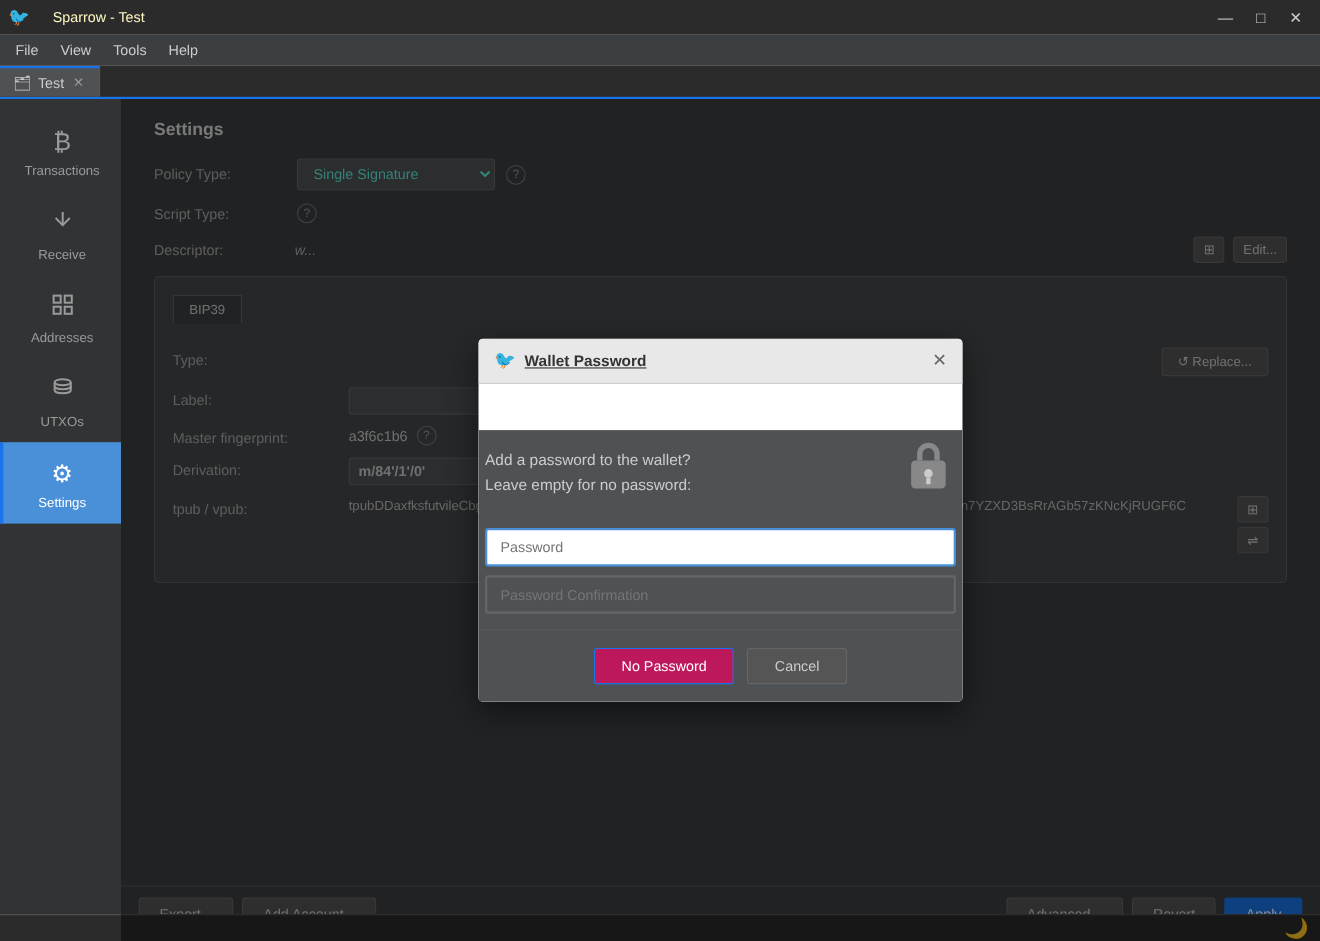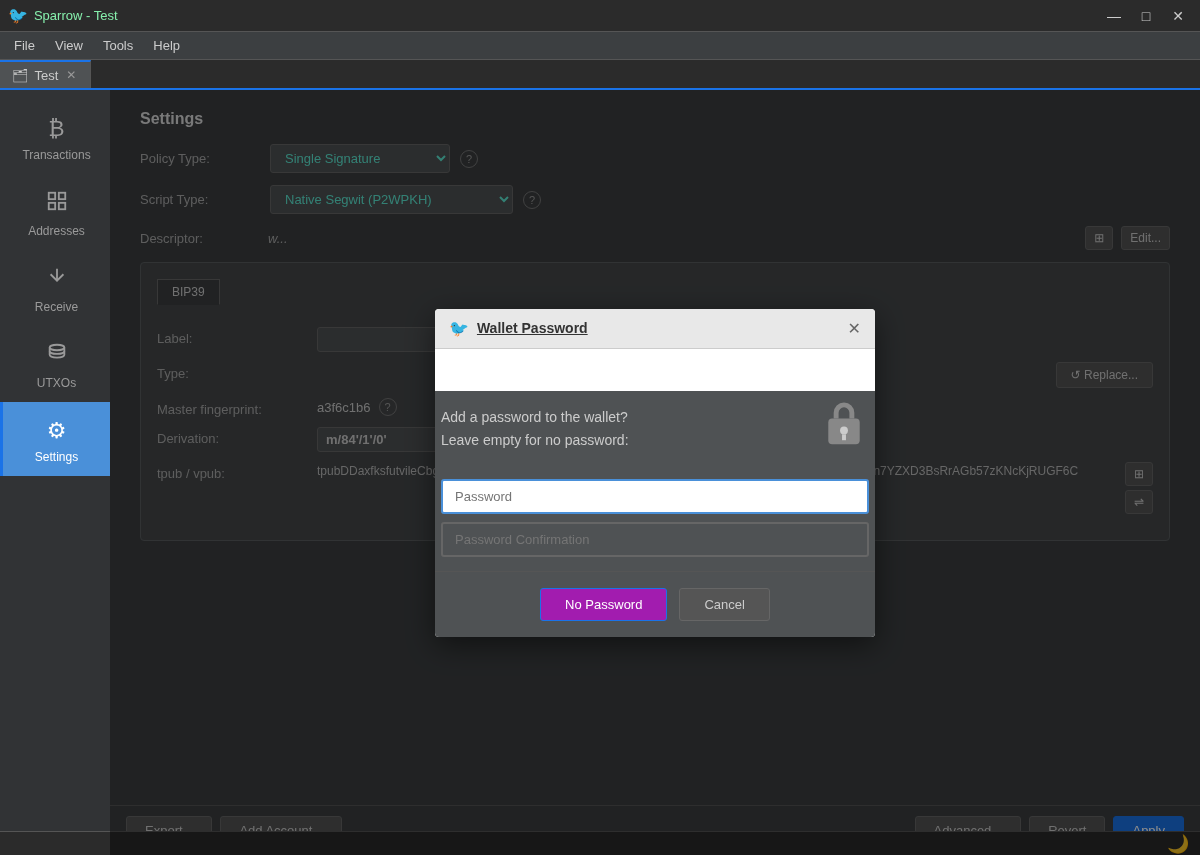--- a/index.html
+++ b/index.html
@@ -8,21 +8,21 @@
     
     .title-bar {
       background: #2b2b2b;
       height: 32px;
       display: flex;
       align-items: center;
       padding: 0 8px;
       border-bottom: 1px solid #555;
     }
     .title-bar-icon { margin-right: 6px; color: #e8a020; font-size: 16px; }
-    .title-bar-text { color: #86efac; font-size: 13px; flex: 1; }
+    .title-bar-text { color: #fef9c3; font-size: 13px; flex: 1; margin-left: 14px; }
     .title-bar-controls { display: flex; gap: 4px; }
     .title-bar-btn {
       width: 28px; height: 20px;
       background: none; border: none; color: #ccc;
       cursor: pointer; font-size: 14px; display: flex; align-items: center; justify-content: center;
     }
 
     
     .menu-bar {
       background: #3c3f41;
@@ -351,21 +351,21 @@
       border-top: 1px solid #555;
     }
     .modal-btn {
       padding: 8px 24px;
       border-radius: 3px;
       font-size: 13px;
       cursor: pointer;
       border: 1px solid #666;
     }
     .modal-btn.blue {
-      background: #a21caf;
+      background: #be185d;
       color: #fff;
       border-color: #1a73e8;
     }
     .modal-btn.dark {
       background: #555;
       color: #ccc;
     }
 
     
     .status-bar {
@@ -419,44 +419,44 @@
     <span class="tab-close">✕</span>
   </div>
 </div>
 
 <div class="main-layout">
 
   <div class="sidebar">
     <div class="sidebar-item">
       <span class="sidebar-icon">₿</span>
       <span>Transactions</span>
+    </div>
+    <div class="sidebar-item">
+      <span class="sidebar-icon">
+        <svg width="22" height="22" viewBox="0 0 24 24" fill="none" stroke="#9a9a9a" stroke-width="2">
+          <polyline points="5 9 12 16 19 9"></polyline>
+            <line x1="12" y1="3" x2="12" y2="16"></line>
+        </svg>
+      </span>
+      <span>Receive</span>
     </div>
     <div class="sidebar-item">
       <span class="sidebar-icon">
         <svg width="22" height="22" viewBox="0 0 24 24" fill="none" stroke="#9a9a9a" stroke-width="2">
           <rect x="3" y="3" width="7" height="7"></rect>
             <rect x="14" y="3" width="7" height="7"></rect>
           <rect x="3" y="14" width="7" height="7"></rect>
             <rect x="14" y="14" width="7" height="7"></rect>
         </svg>
       </span>
       <span>Addresses</span>
     </div>
     <div class="sidebar-item">
       <span class="sidebar-icon">
         <svg width="22" height="22" viewBox="0 0 24 24" fill="none" stroke="#9a9a9a" stroke-width="2">
-          <polyline points="5 9 12 16 19 9"></polyline>
-            <line x1="12" y1="3" x2="12" y2="16"></line>
-        </svg>
-      </span>
-      <span>Receive</span>
-    </div>
-    <div class="sidebar-item">
-      <span class="sidebar-icon">
-        <svg width="22" height="22" viewBox="0 0 24 24" fill="none" stroke="#9a9a9a" stroke-width="2">
           <ellipse cx="12" cy="6" rx="8" ry="3"></ellipse>
           <path d="M4 6v4c0 1.66 3.58 3 8 3s8-1.34 8-3V6"></path>
           <path d="M4 10v4c0 1.66 3.58 3 8 3s8-1.34 8-3v-4"></path>
         </svg>
       </span>
       <span>UTXOs</span>
     </div>
     <div class="sidebar-item active">
       <span class="sidebar-icon">⚙</span>
       <span>Settings</span>
@@ -471,55 +471,49 @@
       <span class="field-label">Policy Type:</span>
       <select class="field-select">
         <option>Single Signature</option>
         <option>Multi Signature</option>
       </select>
       <span class="help-icon">?</span>
     </div>
 
     <div class="field-row">
       <span class="field-label">Script Type:</span>
-      <select class="field-select" style="min-width:220px;">
-        <option>Native Segwit (P2WPKH)</option>
-        <option>Wrapped Segwit (P2SH-P2WPKH)</option>
-        <option>Legacy (P1PKH)</option>
-        <option>Taproot (P2TR)</option>
-      </select>
       <span class="help-icon">?</span>
     </div>
 
 
     <div class="field-row descriptor-row">
       <span class="field-label">Descriptor:</span>
       <span class="descriptor-value" style="color:#aaa; font-size:13px;">w...</span>
       <div style="flex:1;"></div>
       <button class="icon-btn">⊞</button>
       <button class="icon-btn">Edit...</button>
     </div>
 
 
     <div class="keystore-card">
       <div class="tab-strip">
         <div class="tab-strip-item active">BIP39</div>
       </div>
 
       <div class="keystore-field-row">
+        <span class="keystore-label">Type:</span>
+        <div class="keystore-value">
+          <button class="replace-btn">↺ Replace...</button>
+        </div>
+      </div>
+
+      <div class="keystore-field-row">
         <span class="keystore-label">Label:</span>
         <div class="keystore-value">
           <input type="text" style="width: 300px;">
-        </div>
-      </div>
-
-      <div class="keystore-field-row">
-        <span class="keystore-label">Type:</span>
-        <div class="keystore-value">
-          <button class="replace-btn">↺ Replace...</button>
         </div>
       </div>
 
       <div class="keystore-field-row">
         <span class="keystore-label">Master fingerprint:</span>
         <div class="keystore-value">
           <span>a3f6c1b6</span>
           <span class="help-icon">?</span>
         </div>
       </div>

